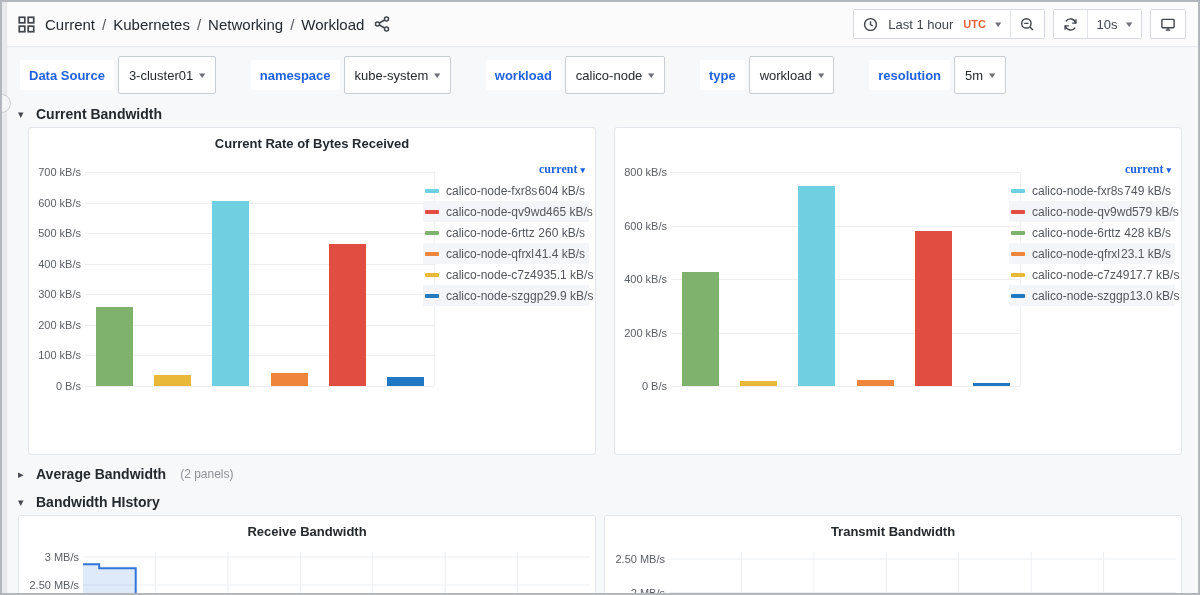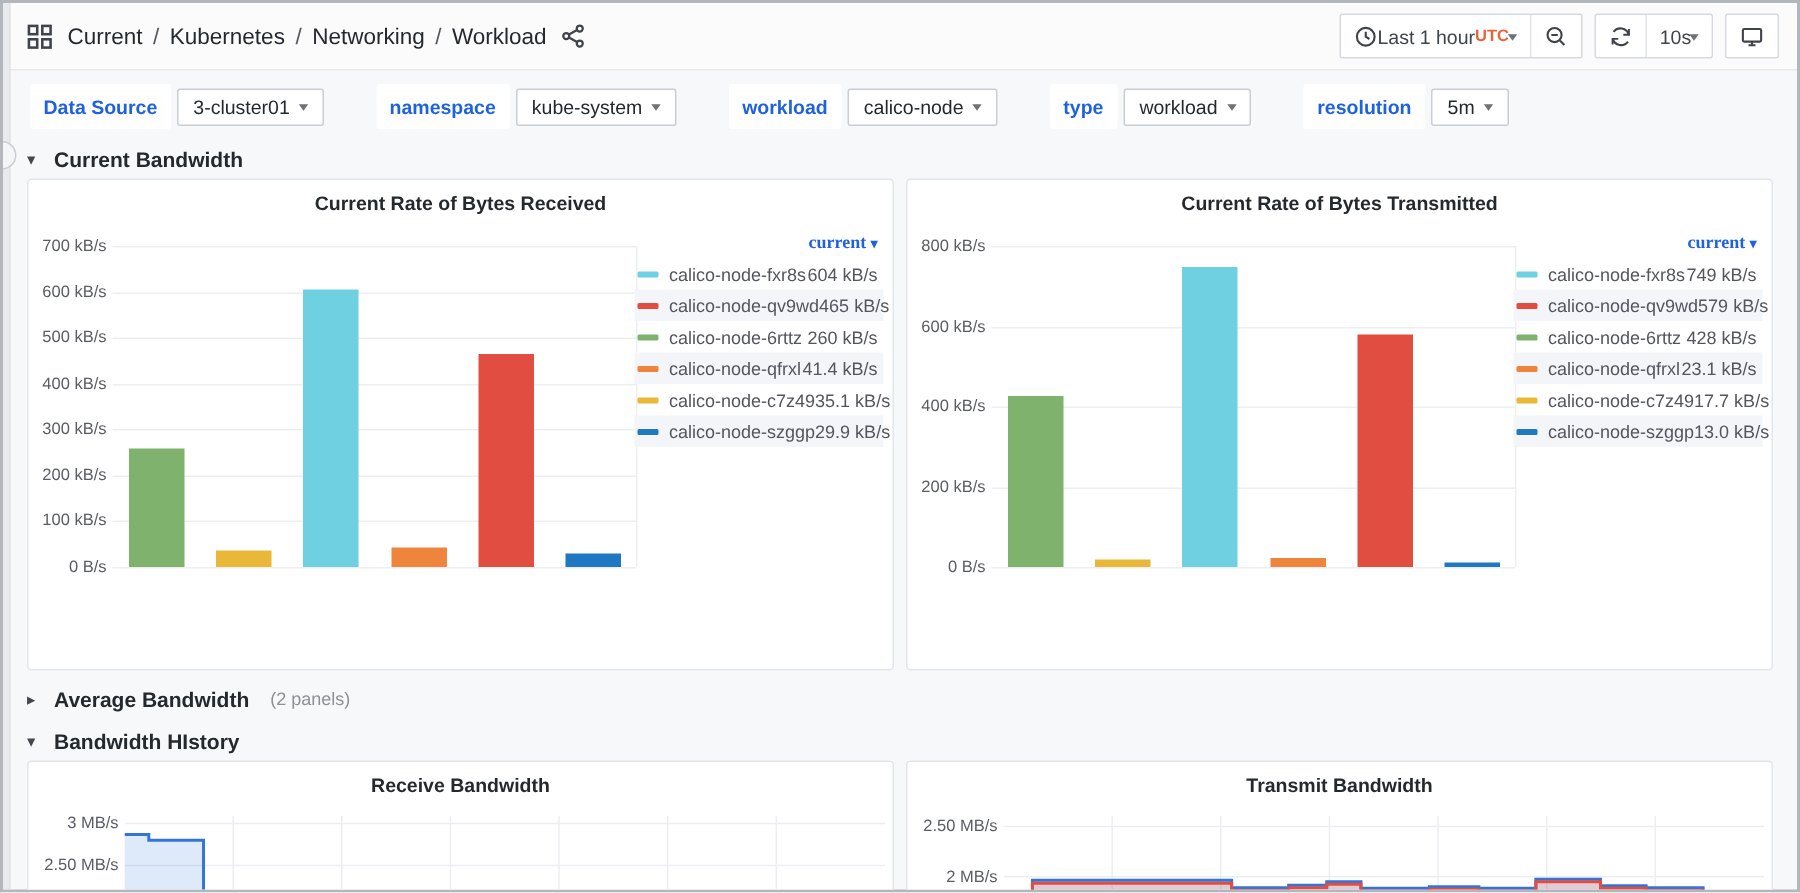--- a/index.html
+++ b/index.html
@@ -16,43 +16,43 @@
   
   .topnav { display:flex; align-items:center; justify-content:space-between;
     height:45px; padding:0 12px 0 16px; background:#fbfbfc; border-bottom:1px solid #e6e8ec; }
   .nav-left { display:flex; align-items:center; gap:10px; }
   .breadcrumb { display:flex; align-items:center; gap:7px; font-size:15px; color:#24292e; }
   .breadcrumb .sep { color:#55585e; }
   .icon { display:inline-flex; align-items:center; justify-content:center; color:#3f434a; }
   .nav-right { display:flex; align-items:center; gap:8px; }
   .btn-group { display:flex; align-items:stretch; height:30px; background:#fff;
     border:1px solid #d5d9df; border-radius:2px; overflow:hidden; }
-  .btn { display:flex; align-items:center; gap:0; padding:0 9px; font-size:13px; color:#3f434a; cursor:pointer; background:#fff; }
+  .btn { display:flex; align-items:center; gap:10px; padding:0 9px; font-size:13px; color:#3f434a; cursor:pointer; background:#fff; }
   .btn + .btn { border-left:1px solid #e2e5e9; }
   .tz { color:#e8633c; font-size:11px; font-weight:bold; }
   .chev { font-size:9px; color:#6e7278; transform:scaleX(1.4); }
 
   
   .filters { display:flex; align-items:center; gap:35px; padding:9px 16px 9px 18px; }
   .filter-pair { display:flex; align-items:center; gap:4px; }
   .filter-label { background:#fff; color:#1f62e0; font-size:13px; font-weight:bold; height:30px;
     display:flex; align-items:center; padding:0 9px; border-radius:2px; }
-  .filter-value { background:#fff; color:#24292e; font-size:13px; height:25px; display:flex; align-items:center;
+  .filter-value { background:#fff; color:#24292e; font-size:13px; height:38px; display:flex; align-items:center;
     gap:7px; padding:0 10px; border:1px solid #c9ced5; border-radius:2px; cursor:pointer; }
 
   
   .section-row { display:flex; align-items:center; gap:8px; padding:3px 16px 5px 16px; cursor:pointer; }
   .section-title { font-size:14px; font-weight:bold; color:#24292e; }
   .section-note { font-size:12px; color:#8d9196; margin-left:6px; }
   .sec-chev { font-size:11px; color:#44484e; width:10px; display:inline-flex; }
 
   
   .panel-row { display:flex; gap:8px; padding:0 16px; }
   .panel { position:relative; background:#fff; border:1px solid #e2e5ea; border-radius:3px; width:580px; }
-  .panel.bar-panel { height:328px; }
+  .panel.bar-panel { height:328px;margin-left:10px; }
   .panel.line-panel { height:180px; }
   .panel-title { text-align:center; font-size:13px; font-weight:bold; color:#24292e; padding-top:8px; }
 
   
   .bar-plot { position:absolute; left:56px; top:44px; width:350px; height:214px; border-right:1px solid #eef0f3; }
   .gridline-h { position:absolute; left:0; right:0; height:1px; background:#eceef2; }
   .ytick { position:absolute; left:4px; width:48px; text-align:right; font-size:11px; color:#5a5d63; }
   .bar { position:absolute; bottom:0; }
   
   .legend { position:absolute; top:32px; right:6px; width:166px; font-size:12px; }
@@ -254,21 +254,20 @@
             <span class="legend-value">35.1 kB/s</span>
           </div>
           <div class="legend-row stripe">
             <span class="legend-swatch" style="background: rgb(31, 120, 193);"></span>
             <span class="legend-name">calico-node-szggp</span>
             <span class="legend-value">29.9 kB/s</span>
           </div>
         </div>
       </div>
     <div class="panel bar-panel">
-      <div class="panel-title">Current Rate of Bytes Transmitted</div>
       <div class="chart-holder"></div>
     <div class="ytick" style="top: 38px;">800 kB/s</div>
         <div class="ytick" style="top: 91.5px;">600 kB/s</div>
         <div class="ytick" style="top: 145px;">400 kB/s</div>
         <div class="ytick" style="top: 198.5px;">200 kB/s</div>
         <div class="ytick" style="top: 252px;">0 B/s</div>
         <div class="bar-plot">
           <div class="gridline-h" style="top: 0px;"></div>
           <div class="gridline-h" style="top: 53.5px;"></div>
           <div class="gridline-h" style="top: 107px;"></div>

